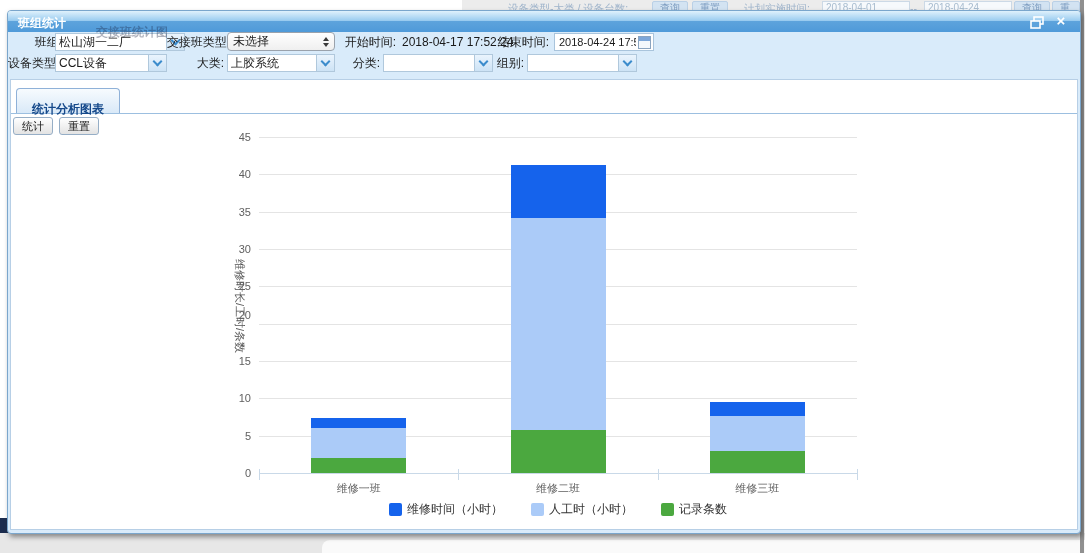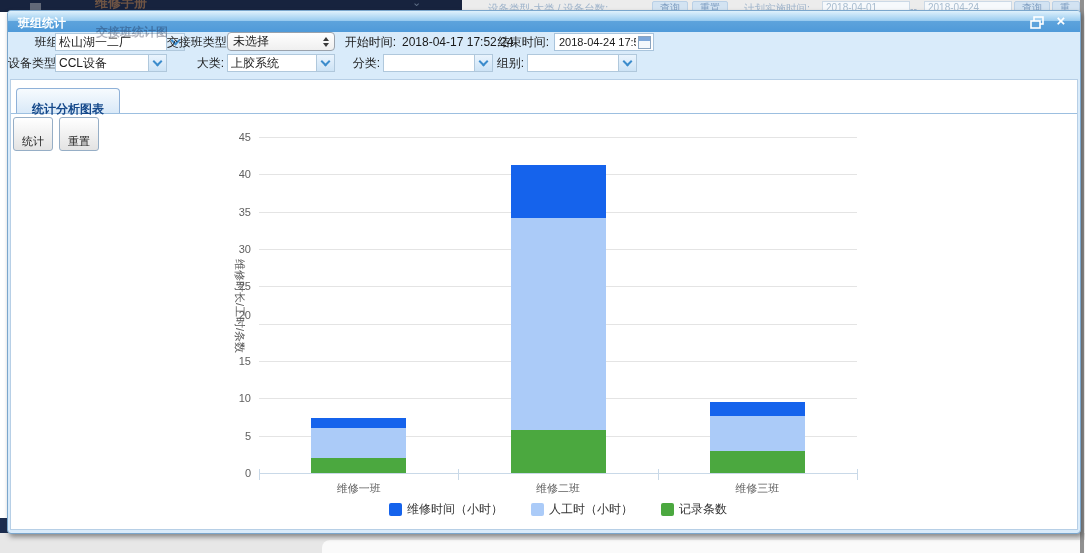--- a/index.html
+++ b/index.html
@@ -57,21 +57,21 @@
   .cal-icon{width:13px;height:13px;box-sizing:border-box;border:1px solid #8aa4c0;
             background:linear-gradient(#7da7d9 0 4px,#f4f8fc 4px);cursor:pointer;}
 
   
   .panel{position:absolute;left:2px;top:68px;right:2px;bottom:3px;background:#fff;border:1px solid #b7cfe6;box-sizing:border-box;}
   .tabbar{position:absolute;left:0;top:0;right:0;height:33px;border-bottom:1px solid #9cbfe0;background:#fff;}
   .tab{position:absolute;left:5px;top:8px;height:25px;box-sizing:border-box;padding:12px 15px 0 15px;
        border:1px solid #8fb1d8;border-bottom:none;border-radius:4px 4px 0 0;
        background:linear-gradient(#f7fbfe,#d9e9f8);font-size:12px;font-weight:bold;color:#15498b;cursor:pointer;}
   .actions{position:absolute;left:2px;top:37px;display:flex;gap:6px;}
-  .btn{height:18px;box-sizing:border-box;padding:16px 8px;font-size:11px;color:#222;cursor:pointer;
+  .btn{height:18px;box-sizing:border-box;padding:1px 8px;font-size:11px;color:#222;cursor:pointer;
        background:linear-gradient(#ffffff,#e3e3e3);border:1px solid #96aec6;border-radius:3px;
        font-family:"Liberation Sans","DejaVu Sans",sans-serif;}
 
   
   .chart{position:absolute;inset:0;}
   .gridline{position:absolute;height:1px;background:#e4e4e4;}
   .axisline{position:absolute;height:1px;background:#c9d9e8;}
   .ytick{position:absolute;width:32px;text-align:right;font-size:11px;color:#606060;}
   .xtick{position:absolute;width:1px;height:11px;background:#c9d9e8;}
   .xcat{position:absolute;width:120px;text-align:center;font-size:11px;color:#606060;}
@@ -81,27 +81,22 @@
   .legend{position:absolute;display:flex;justify-content:center;gap:28px;}
   .lg-item{display:flex;align-items:center;gap:5px;cursor:pointer;}
   .lg-swatch{width:13px;height:13px;border-radius:2px;display:inline-block;}
   .lg-text{font-size:12px;color:#333;}
 </style>
 </head>
 <body>
 
 <div class="screen">
 
-  <div class="abs bg-nav">
-    <span class="bg-nav-icon"></span>
-    <span class="bg-nav-text">维修手册</span>
-    <span class="bg-nav-chev">⌄</span>
-  </div>
   <div class="abs bg-right">
-    <span class="fade-txt" style="left:26px;">设备类型-大类 / 设备台数:</span>
+    <span class="fade-txt" style="left:46px;">设备类型-大类 / 设备台数:</span>
     <span class="fade-btn" style="left:190px;">查询</span>
     <span class="fade-btn" style="left:230px;">重置</span>
 
     <span class="fade-txt" style="left:282px;">计划实施时间:</span>
     <span class="fade-box" style="left:360px;">2018-04-01</span>
     <span class="fade-txt" style="left:448px;">--</span>
     <span class="fade-box" style="left:462px;">2018-04-24</span>
     <span class="fade-btn" style="left:552px;">查询</span>
     <span class="fade-btn" style="left:590px;">重置</span>
   </div>

